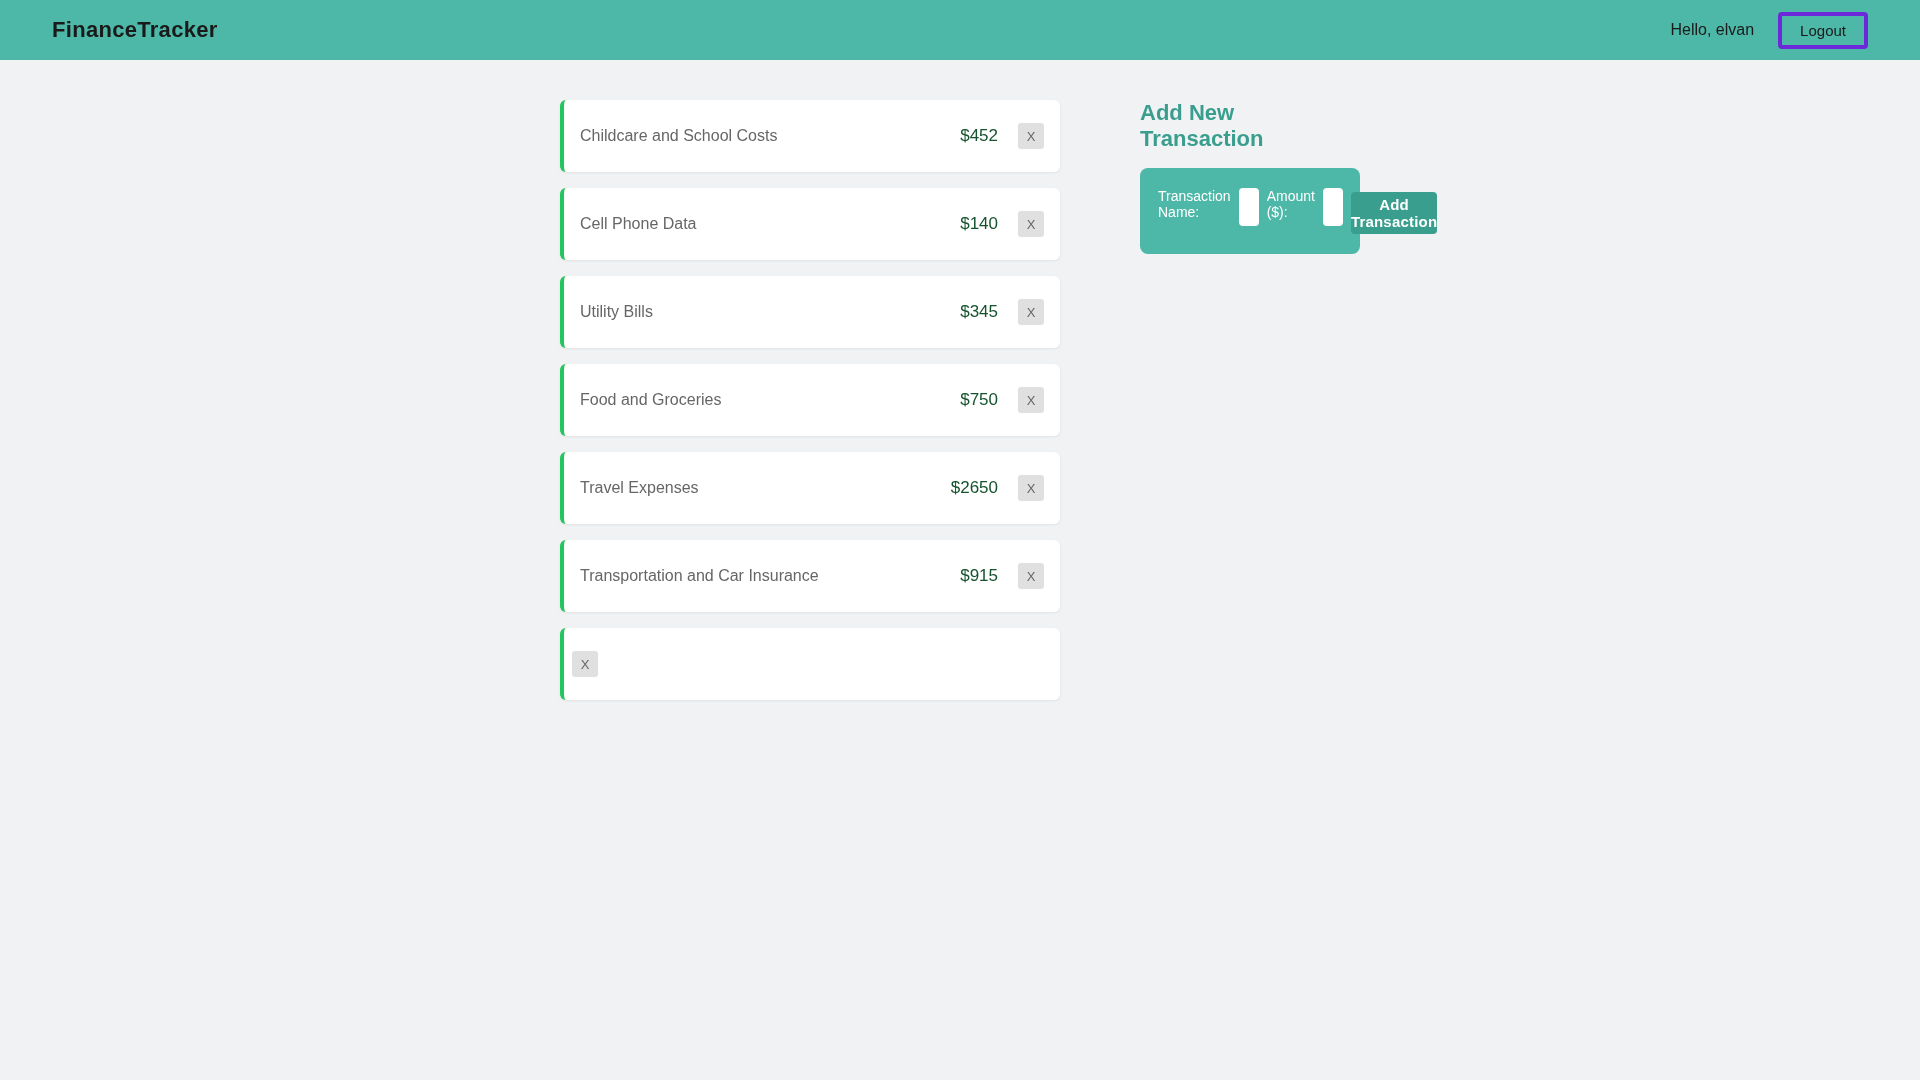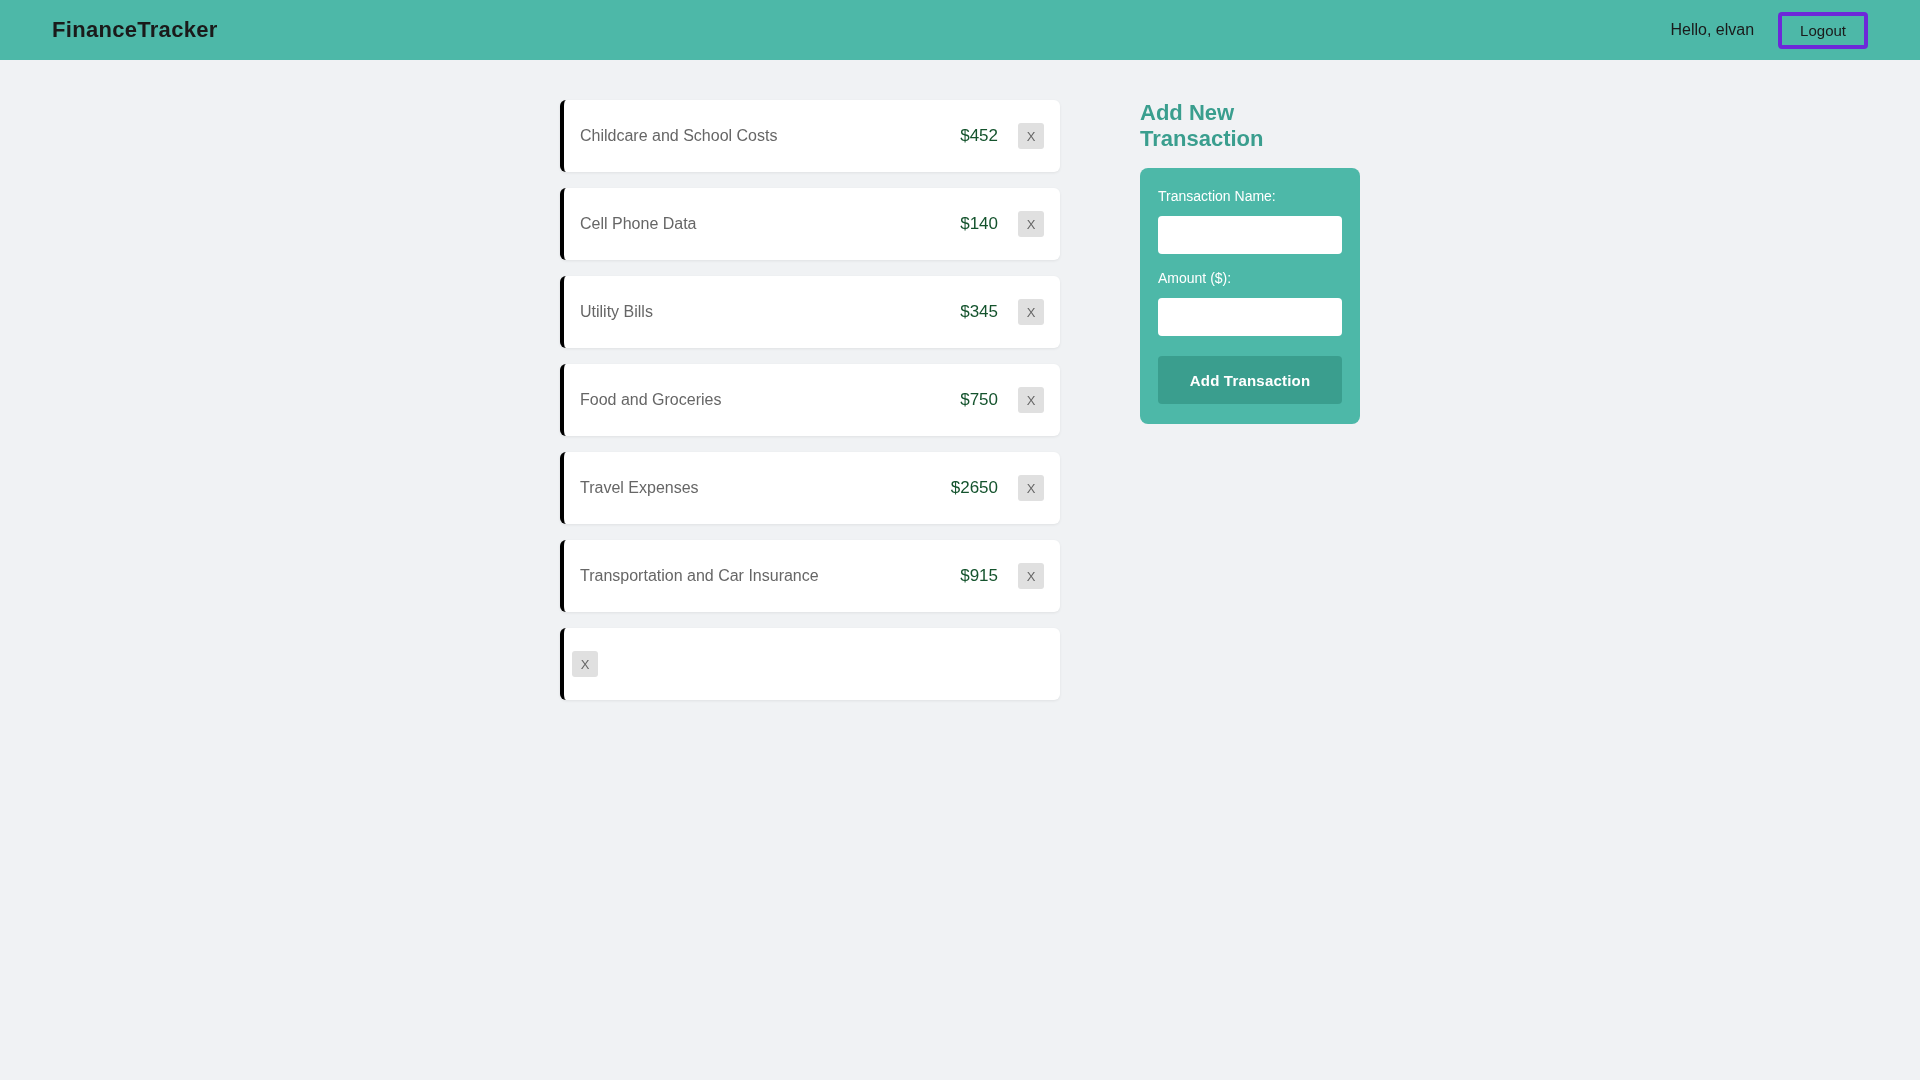--- a/index.html
+++ b/index.html
@@ -73,21 +73,21 @@
 
     .transaction-item {
       background: #ffffff;
       border-radius: 6px;
       display: flex;
       align-items: center;
       padding: 0 16px 0 0;
       position: relative;
       box-shadow: 0 1px 3px rgba(0,0,0,0.07);
       min-height: 72px;
-      border-left: 4px solid #000000;
+      border-left: 4px solid #22c55e;
     }
 
     .transaction-info {
       display: flex;
       align-items: center;
       justify-content: space-between;
       flex: 1;
       padding: 16px 12px 16px 16px;
     }
 
@@ -129,21 +129,21 @@
       font-weight: 700;
       color: #3a9e8e;
       margin-bottom: 16px;
     }
 
     .add-transaction-form {
       background: #4db8a8;
       border-radius: 8px;
       padding: 20px 18px 20px 18px;
       display: flex;
-      flex-direction: column;
+      flex-direction: row;
       gap: 8px;
     }
 
     .form-label {
       font-size: 14px;
       color: #ffffff;
       font-weight: 500;
       margin-bottom: 4px;
       display: block;
     }
@@ -155,21 +155,21 @@
       border-radius: 4px;
       padding: 0 10px;
       font-size: 14px;
       background: #ffffff;
       outline: none;
       margin-bottom: 8px;
     }
 
     .add-btn {
       width: 100%;
-      height: 48px;
+      height: 42px;
       background: #3a9e8e;
       border: none;
       border-radius: 4px;
       color: #ffffff;
       font-size: 15px;
       font-weight: 600;
       cursor: pointer;
       margin-top: 4px;
       letter-spacing: 0.2px;
     }

